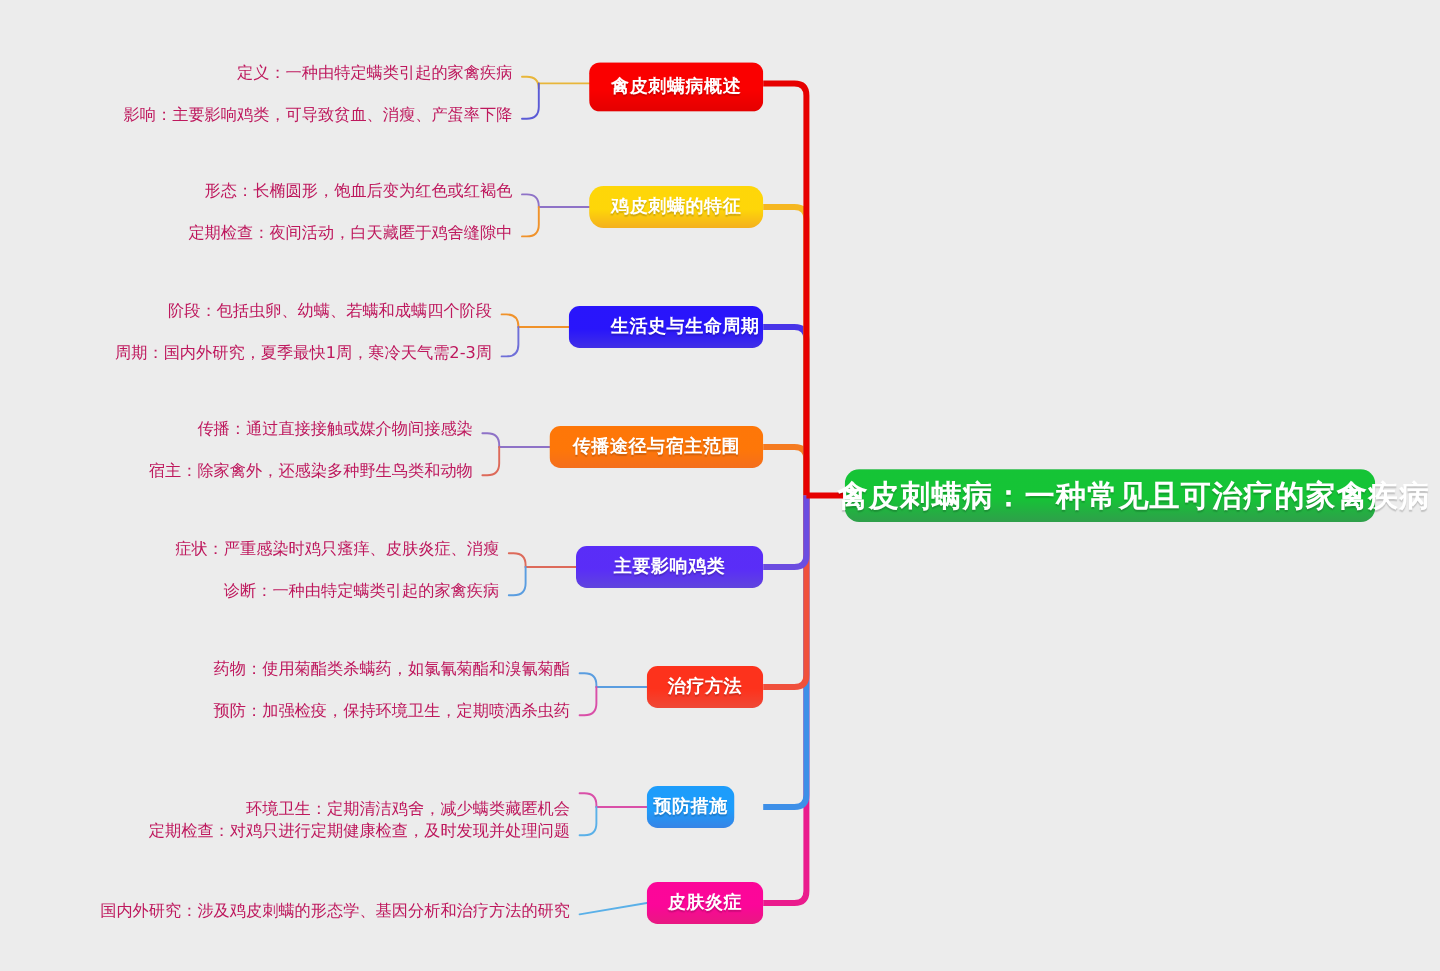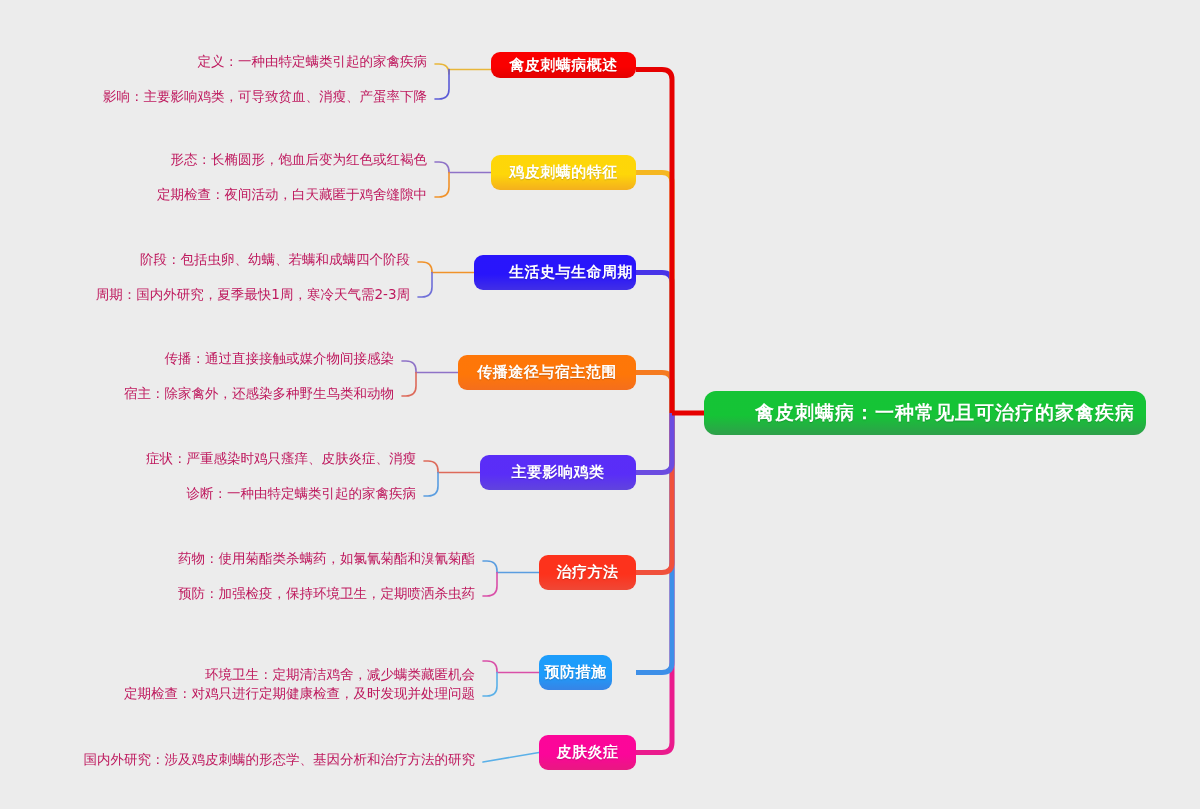--- a/index.html
+++ b/index.html
@@ -35,21 +35,21 @@
     box-sizing: border-box;
     border-radius: 9px;
     color: #ffffff;
     font-weight: bold;
     letter-spacing: 0.5px;
     text-shadow: 0 1px 1px rgba(0,0,0,0.18);
     white-space: nowrap;
   }
   .node.root {
     border-radius: 12px;
-    font-size: 19px;
+    font-size: 25px;
     letter-spacing: 1px;
     padding-left: 40px;
   }
   .node.branch {
     font-size: 15px;
   }
   .leaf {
     position: absolute;
     color: #be185d;
     font-size: 13.5px;
@@ -90,24 +90,24 @@
       <path d="M 497 572.5 L 539 572.5" fill="none" stroke="#5a9de0" stroke-width="1.6" stroke-linecap="round" stroke-linejoin="round"></path>
       <path d="M 483 561 L 487 561 Q 497 561 497 571 L 497 572.5" fill="none" stroke="#5a9de0" stroke-width="1.6" stroke-linecap="round" stroke-linejoin="round"></path>
       <path d="M 483 596 L 487 596 Q 497 596 497 586 L 497 572.5" fill="none" stroke="#d94fa8" stroke-width="1.6" stroke-linecap="round" stroke-linejoin="round"></path>
       <path d="M 497 672.5 L 539 672.5" fill="none" stroke="#d94fa8" stroke-width="1.6" stroke-linecap="round" stroke-linejoin="round"></path>
       <path d="M 483 661 L 487 661 Q 497 661 497 671 L 497 672.5" fill="none" stroke="#d94fa8" stroke-width="1.6" stroke-linecap="round" stroke-linejoin="round"></path>
       <path d="M 483 696 L 487 696 Q 497 696 497 686 L 497 672.5" fill="none" stroke="#5ab0e8" stroke-width="1.6" stroke-linecap="round" stroke-linejoin="round"></path>
       <path d="M 483 762 L 539 752.5" fill="none" stroke="#5ab0e8" stroke-width="1.6" stroke-linecap="round" stroke-linejoin="round"></path>
     </svg>
   <div id="nodes-layer">
       <div class="node root" style="left: 704px; top: 391px; width: 442px; height: 44px; background: linear-gradient(rgb(52, 168, 83) 0%, rgb(52, 168, 83) 55%, rgba(0, 0, 0, 0.1) 100%), rgb(52, 168, 83); background-blend-mode: overlay, normal;">禽皮刺螨病：一种常见且可治疗的家禽疾病</div>
-      <div class="node branch" style="left: 491px; top: 52px; width: 145px; height: 26px; background: linear-gradient(rgb(230, 0, 0) 0%, rgb(230, 0, 0) 55%, rgba(0, 0, 0, 0.1) 100%), rgb(230, 0, 0); background-blend-mode: overlay, normal;">禽皮刺螨病概述</div>
+      <div class="node branch" style="left: 491px; top: 52px; width: 145px; height: 41px; background: linear-gradient(rgb(230, 0, 0) 0%, rgb(230, 0, 0) 55%, rgba(0, 0, 0, 0.1) 100%), rgb(230, 0, 0); background-blend-mode: overlay, normal;">禽皮刺螨病概述</div>
       <div class="leaf" style="right: 773px; top: 55px;">定义：一种由特定螨类引起的家禽疾病</div>
       <div class="leaf" style="right: 773px; top: 90px;">影响：主要影响鸡类，可导致贫血、消瘦、产蛋率下降</div>
-      <div class="node branch" style="left: 491px; top: 155px; width: 145px; height: 35px; background: linear-gradient(rgb(245, 183, 33) 0%, rgb(245, 183, 33) 55%, rgba(0, 0, 0, 0.1) 100%), rgb(245, 183, 33); background-blend-mode: overlay, normal;">鸡皮刺螨的特征</div>
+      <div class="node branch" style="left: 491px; top: 155px; width: 145px; height: 35px; background: linear-gradient(rgb(245, 183, 33) 0%, rgb(245, 183, 33) 55%, rgba(0, 0, 0, 0.1) 100%), rgb(245, 183, 33); background-blend-mode: overlay, normal; border-radius: 12px;">鸡皮刺螨的特征</div>
       <div class="leaf" style="right: 773px; top: 153px;">形态：长椭圆形，饱血后变为红色或红褐色</div>
       <div class="leaf" style="right: 773px; top: 188px;">定期检查：夜间活动，白天藏匿于鸡舍缝隙中</div>
       <div class="node branch" style="left: 474px; top: 255px; width: 162px; height: 35px; background: linear-gradient(rgb(72, 52, 232) 0%, rgb(72, 52, 232) 55%, rgba(0, 0, 0, 0.1) 100%), rgb(72, 52, 232); background-blend-mode: overlay, normal; padding-left: 32px;">生活史与生命周期</div>
       <div class="leaf" style="right: 790px; top: 253px;">阶段：包括虫卵、幼螨、若螨和成螨四个阶段</div>
       <div class="leaf" style="right: 790px; top: 288px;">周期：国内外研究，夏季最快1周，寒冷天气需2-3周</div>
       <div class="node branch" style="left: 458px; top: 355px; width: 178px; height: 35px; background: linear-gradient(rgb(245, 123, 32) 0%, rgb(245, 123, 32) 55%, rgba(0, 0, 0, 0.1) 100%), rgb(245, 123, 32); background-blend-mode: overlay, normal;">传播途径与宿主范围</div>
       <div class="leaf" style="right: 806px; top: 352px;">传播：通过直接接触或媒介物间接感染</div>
       <div class="leaf" style="right: 806px; top: 387px;">宿主：除家禽外，还感染多种野生鸟类和动物</div>
       <div class="node branch" style="left: 480px; top: 455px; width: 156px; height: 35px; background: linear-gradient(rgb(107, 76, 224) 0%, rgb(107, 76, 224) 55%, rgba(0, 0, 0, 0.1) 100%), rgb(107, 76, 224); background-blend-mode: overlay, normal;">主要影响鸡类</div>
       <div class="leaf" style="right: 784px; top: 452px;">症状：严重感染时鸡只瘙痒、皮肤炎症、消瘦</div>

